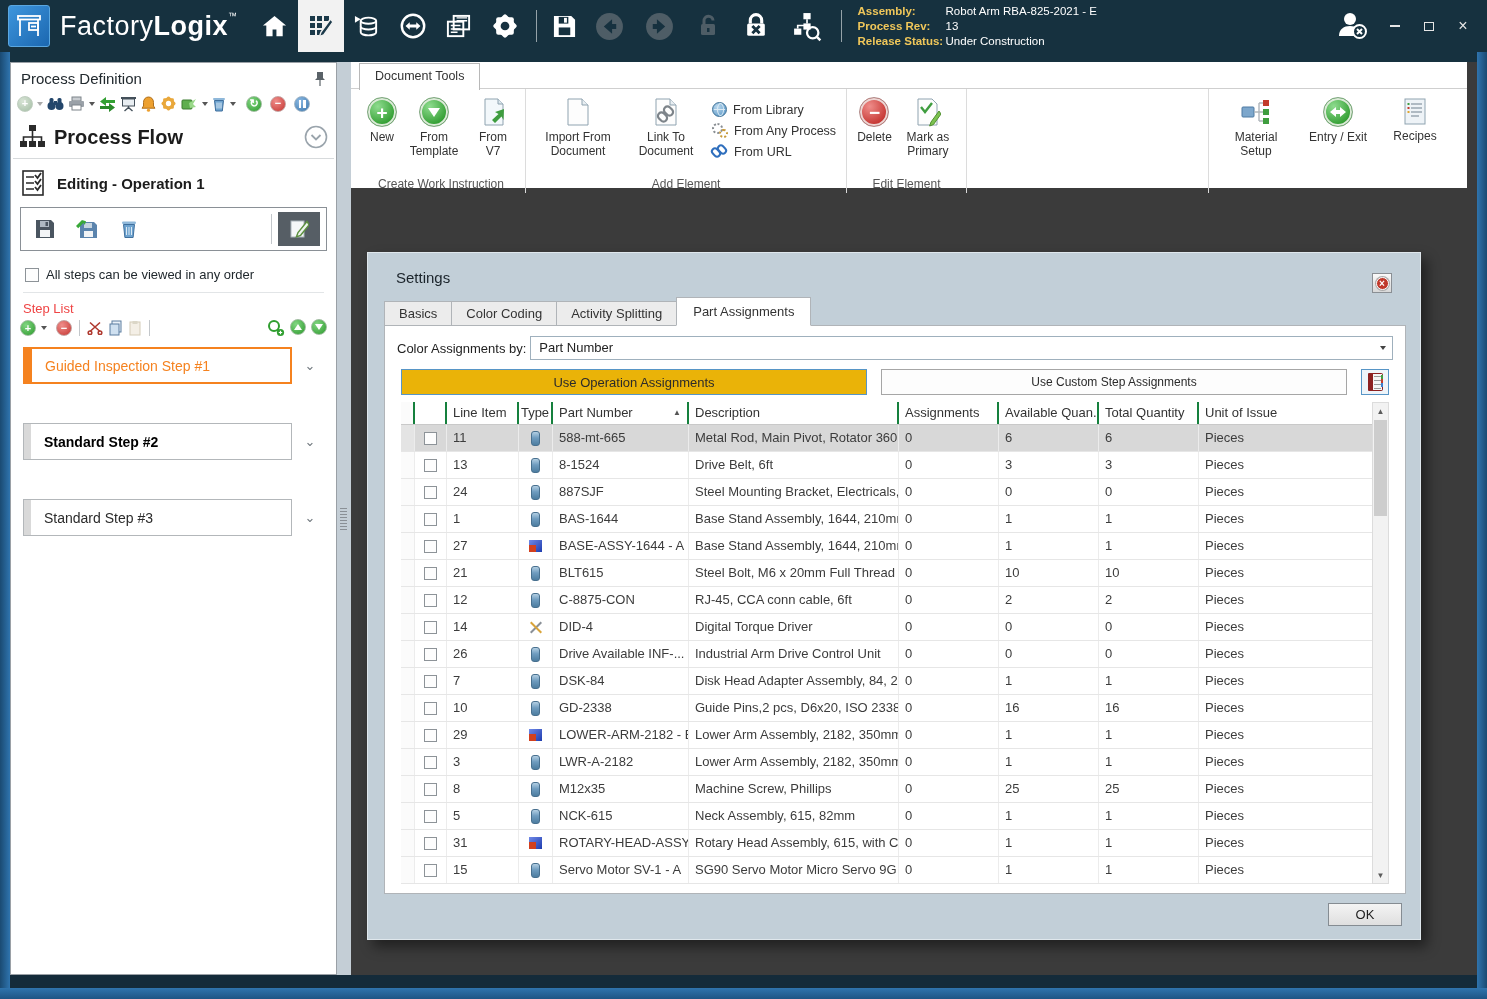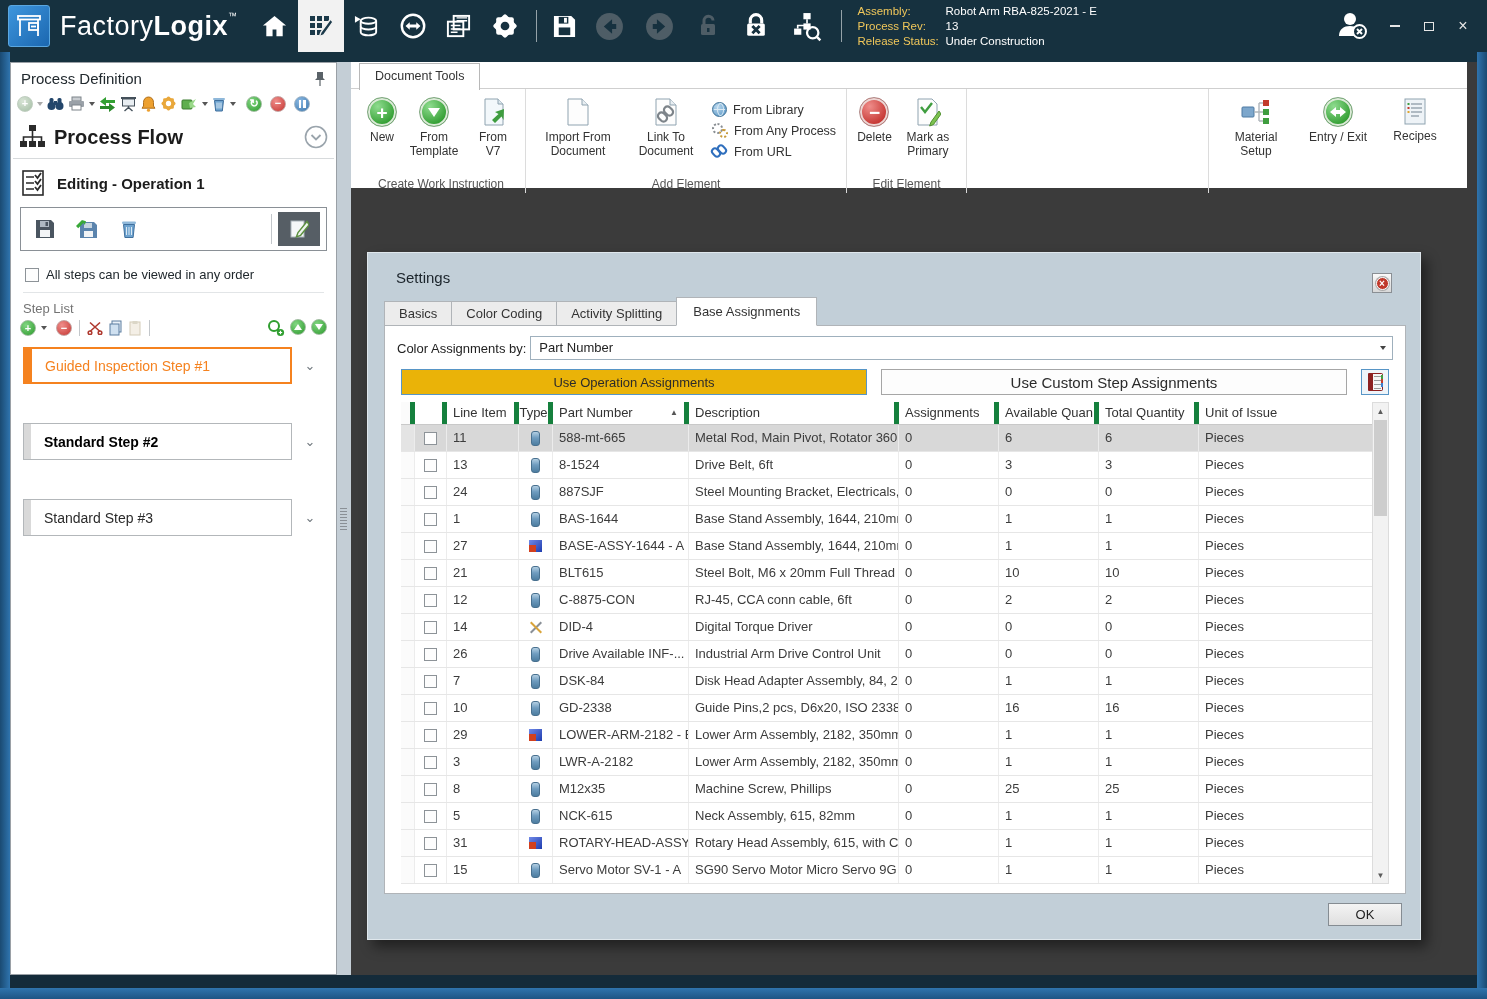--- a/index.html
+++ b/index.html
@@ -16,21 +16,21 @@
   
   .topbar { position:absolute; top:0; left:0; right:0; height:52px; background:#16313f; display:flex; align-items:center; z-index:5; }
   .logo-tile { width:42px; height:42px; margin-left:8px; border-radius:3px; background:linear-gradient(135deg,#3e96dd,#1b67b0); border:1px solid #5aa7e0; display:flex; align-items:center; justify-content:center; }
   .brand { margin-left:10px; color:#fff; font-size:27px; letter-spacing:.5px; white-space:nowrap; }
   .brand .light { font-weight:400; } .brand .bold { font-weight:700; }
   .brand sup { font-size:9px; vertical-align:top; }
   .nav-ic { width:46px; height:52px; display:flex; align-items:center; justify-content:center; cursor:pointer; }
   .nav-ic.active { background:#f2f2f2; }
   .tb-sep { width:1px; height:32px; background:rgba(255,255,255,.55); margin:0 8px; }
   .tb-info { font-size:11.5px; line-height:15px; margin-left:8px; white-space:nowrap; }
-  .tb-info .lbl { color:#f0c75a; font-weight:normal; display:inline-block; width:88px; }
+  .tb-info .lbl { color:#f0c75a; font-weight:bold; display:inline-block; width:88px; }
   .tb-info .val { color:#fff; }
   .tb-right { margin-left:auto; display:flex; align-items:center; margin-right:10px; }
   .win-btn { width:28px; height:26px; display:flex; align-items:center; justify-content:center; cursor:pointer; margin-left:6px; }
   .wb-min { width:10px; height:2px; background:#e6e6e6; }
   .wb-max { width:10px; height:9px; border:1.5px solid #e6e6e6; }
   .wb-close { color:#e6e6e6; font-size:16px; line-height:1; }
 
   
   .left-panel { position:absolute; left:10px; top:62px; width:327px; height:913px; background:#fff; border:1px solid #9aa0a6; z-index:2; }
   .lp-header { display:flex; align-items:center; padding:7px 10px 4px; }
@@ -42,21 +42,21 @@
   .edit-row { display:flex; align-items:center; gap:10px; padding:10px 10px 8px; }
   .edit-label { font-size:15px; font-weight:bold; color:#1c1c1c; }
   .edit-toolbox { margin:2px 9px 0; border:1px solid #8a9096; padding:4px 6px; display:flex; align-items:center; gap:6px; height:44px; }
   .mini-btn { width:36px; height:32px; display:flex; align-items:center; justify-content:center; cursor:pointer; }
   .edit-toolbox .spacer { flex:1; }
   .vline { width:1px; height:30px; background:#c3c7cb; }
   .edit-active-btn { width:42px; height:34px; background:#565e65; display:flex; align-items:center; justify-content:center; cursor:pointer; }
   .chk-row { display:flex; align-items:center; gap:7px; margin:16px 14px 10px; }
   .cbx { width:14px; height:14px; background:#fdfdfd; border:1px solid #8d9398; display:inline-block; flex:none; }
   .chk-label { font-size:13px; color:#21292e; }
-  .steplist-title { font-size:13px; color:#737373; margin:10px 12px 2px; padding-top:8px; border-top:1px solid #e2e5e7; }
+  .steplist-title { font-size:13px; color:#ef4444; margin:10px 12px 2px; padding-top:8px; border-top:1px solid #e2e5e7; }
   .sl-toolbar { display:flex; align-items:center; gap:5px; margin:3px 9px 10px; }
   .sl-toolbar .right { margin-left:auto; display:flex; gap:5px; }
   .steps { margin-top:4px; }
   .step-row { display:flex; align-items:center; margin:0 8px 39px 12px; }
   .step-card { flex:1; height:37px; background:#fff; border:1px solid #b3b7ba; display:flex; align-items:stretch; cursor:pointer; }
   .step-card .bar { width:7px; background:#d9d9d9; }
   .step-card .lbl { font-size:14px; color:#2b2b2b; display:flex; align-items:center; padding-left:13px; }
   .step-card.guided { border:2px solid #f5821f; }
   .step-card.guided .bar { background:#f5821f; }
   .step-card.guided .lbl { color:#f5821f; }
@@ -109,30 +109,30 @@
   .dtab { height:25px; line-height:23px; padding:0 14px; font-size:13px; color:#333; background:#ececec; border:1px solid #b0b4b8; margin-right:-1px; cursor:pointer; }
   .dtab.active { height:29px; line-height:27px; background:#fff; border-bottom:1px solid #fff; padding:0 16px; position:relative; z-index:3; }
   .dlg-content { position:absolute; left:16px; top:72px; width:1022px; height:569px; background:#fff; border:1px solid #b0b4b8; }
   .ca-row { display:flex; align-items:center; gap:4px; margin:10px 12px 0; }
   .ca-label { font-size:13px; color:#222; white-space:nowrap; }
   .combo { flex:1; height:24px; border:1px solid #9fb0bd; background:#fff; position:relative; font-size:13px; color:#222; line-height:22px; padding-left:8px; cursor:pointer; }
   .combo .arrow { position:absolute; right:1px; top:1px; bottom:1px; width:16px; display:flex; align-items:center; justify-content:center; }
   .combo .arrow .caret { border-top-color:#444; }
   .assign-btn-row { display:flex; align-items:center; gap:14px; margin:9px 16px 0; }
   .btn-op { width:466px; height:26px; background:#eab308; border:1px solid #5795c6; font-size:13px; color:#2b2b2b; display:flex; align-items:center; justify-content:center; cursor:pointer; }
-  .btn-custom { flex:1; height:26px; background:#fdfdfd; border:1px solid #a6a6a6; font-size:15px; color:#2b2b2b; display:flex; align-items:center; justify-content:center; cursor:pointer; }
+  .btn-custom { flex:1; height:26px; background:#fdfdfd; border:1px solid #a6a6a6; font-size:12px; color:#2b2b2b; display:flex; align-items:center; justify-content:center; cursor:pointer; }
   .btn-book { width:28px; height:26px; border:1px solid #5795c6; background:#eef4f9; display:flex; align-items:center; justify-content:center; cursor:pointer; }
   .book { width:15px; height:18px; background:#8c2020; border-radius:1px 2px 2px 1px; position:relative; }
   .book::after { content:""; position:absolute; right:1px; top:1px; bottom:1px; width:9px; background:#f5f5f5; background-image:repeating-linear-gradient(180deg,#999 0 1px,transparent 1px 4px); background-size:7px 100%; background-position:1px 2px; background-repeat:no-repeat; }
   .book::before { content:""; position:absolute; right:0; top:2px; width:2px; height:12px; background:linear-gradient(180deg,#3f9d3f 0 33%,#c23b2a 33% 66%,#3a7fd0 66% 100%); z-index:1; }
 
   
   .tbl { margin:7px 16px 0; position:relative; padding-right:17px; }
   .thead { display:flex; height:23px; border-bottom:1px solid #c9c9c9; }
-  .thead .c { font-size:13px; color:#333; line-height:22px; border-right:5px solid #15803d; padding:0 6px; white-space:nowrap; overflow:hidden; cursor:pointer; }
+  .thead .c { font-size:13px; color:#333; line-height:22px; border-right:2px solid #15803d; padding:0 6px; white-space:nowrap; overflow:hidden; cursor:pointer; }
   .trow { display:flex; height:27px; background:#fff; border-bottom:1px solid #e6e6e6; cursor:pointer; }
   .trow.selected { background:#d8d8d8; }
   .trow .c { font-size:13px; color:#3c3c3c; line-height:26px; border-right:1px solid #ececec; padding:0 6px; white-space:nowrap; overflow:hidden; }
   .c { flex:none; }
   .c.ind { width:14px; padding:0 !important; background:#fbfbfb; }
   .trow.selected .c.ind { background:#e4e4e4; }
   .c.cb { width:32px; display:flex; align-items:center; justify-content:center; padding:0 !important; }
   .c.cb .cbx { width:13px; height:13px; }
   .c.line { width:72px; } .c.type { width:34px; display:flex; align-items:center; justify-content:center; padding:0 !important; }
   .c.pn { width:136px; } .c.desc { width:210px; } .c.asg { width:100px; }
@@ -643,21 +643,21 @@
 <div class="dialog">
   <div class="dlg-title">Settings</div>
   <div class="dlg-close">
       <span class="xc">×</span>
     </div>
 
   <div class="dlg-tabs">
     <div class="dtab">Basics</div>
     <div class="dtab">Color Coding</div>
     <div class="dtab">Activity Splitting</div>
-    <div class="dtab active">Base Assignments</div>
+    <div class="dtab active">Part Assignments</div>
   </div>
 
   <div class="dlg-content">
     <div class="ca-row">
       <span class="ca-label">Color Assignments by:</span>
       <div class="combo">
         <span>Part Number</span>
         <span class="arrow">
             <span class="caret"></span>
           </span>

